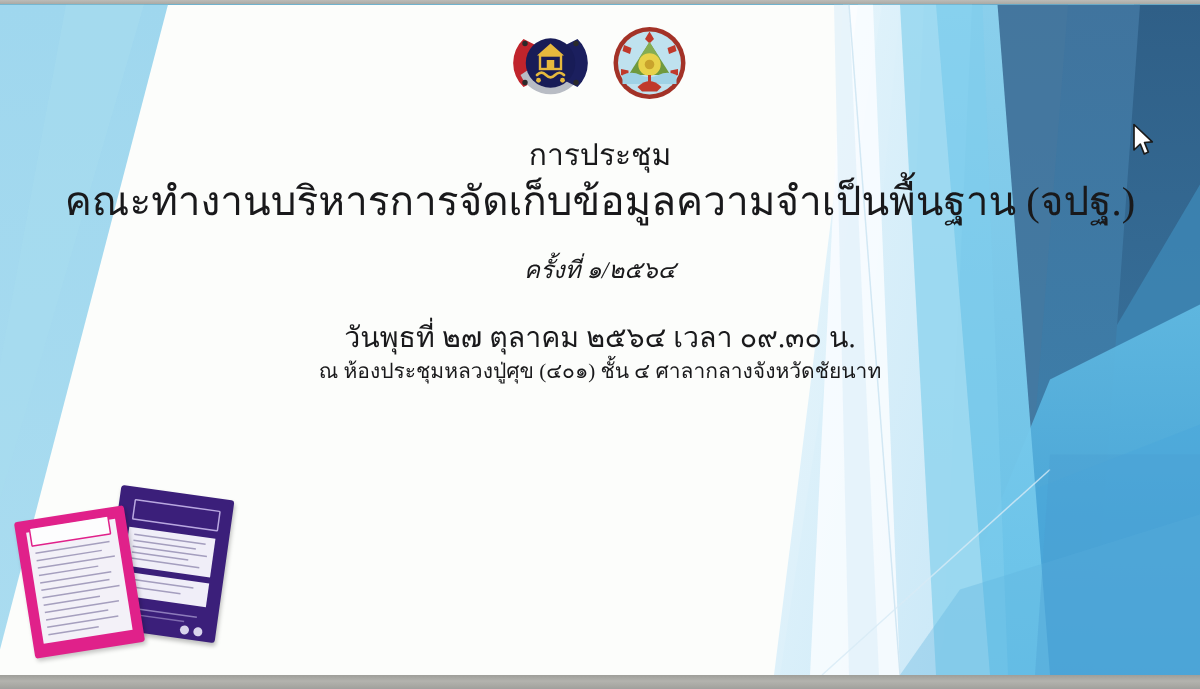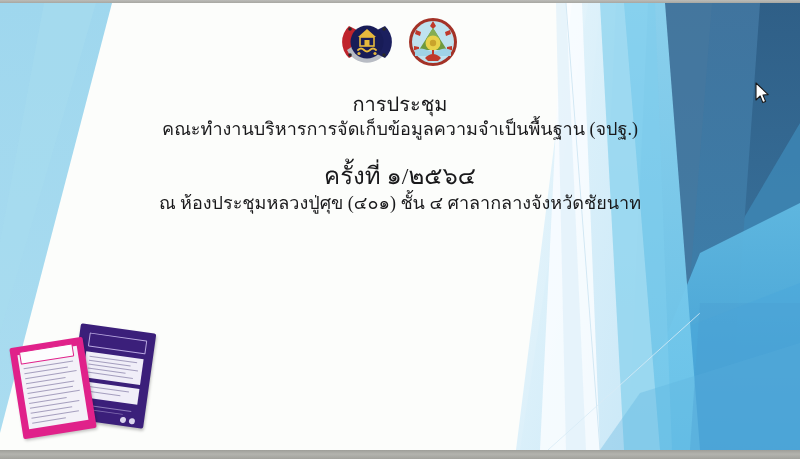--- a/index.html
+++ b/index.html
@@ -85,25 +85,25 @@
     color: #1b1b1b;
   }
   .tline {
     font-family: "Liberation Serif", "DejaVu Serif", serif;
     font-weight: 400;
     line-height: 1.18;
     white-space: nowrap;
     color: #19191b;
   }
   .t-head   { font-size: 20px; margin-bottom: 2px; }
-  .t-main   { font-size: 18px; margin-bottom: 1px; }
+  .t-main   { font-size: 27px; margin-bottom: 1px; }
   .t-sub    { font-size: 21px; margin-bottom: 1px; }
-  .t-round  { font-size: 24px; margin-top: 22px; }
+  .t-round  { font-size: 16px; margin-top: 22px; font-style: italic; }
   .t-when   { font-size: 19px; margin-top: 24px; }
-  .t-where  { font-size: 18px; margin-top: 3px; }
+  .t-where  { font-size: 14px; margin-top: 3px; }
 
   
   #booklets {
     position: absolute;
     left: 12px;
     bottom: 12px;
     width: 160px;
     height: 120px;
     z-index: 5;
   }
@@ -297,20 +297,21 @@
           <path d="M26 34 l0 9" stroke="#c0392b" stroke-width="2"></path>
         </svg>
       </span>
 
     </div>
 
     <div id="text-block">
       <div class="tline t-head">การประชุม</div>
       <div class="tline t-main">คณะทำงานบริหารการจัดเก็บข้อมูลความจำเป็นพื้นฐาน (จปฐ.)</div>
       <div class="tline t-round">ครั้งที่ ๑/๒๕๖๔</div>
+      <div class="tline t-when">วันพุธที่ ๒๗ ตุลาคม ๒๕๖๔ เวลา ๐๙.๓๐ น.</div>
       <div class="tline t-where">ณ ห้องประชุมหลวงปู่ศุข (๔๐๑) ชั้น ๔ ศาลากลางจังหวัดชัยนาท</div>
     </div>
 
     <div id="booklets">
 
       <div class="booklet" id="booklet-purple">
         <div class="cap"></div>
         <div class="band b1">
           <div class="ruleline" style="left:4px;top:4px;width:48px;"></div>
           <div class="ruleline" style="left:4px;top:8px;width:42px;"></div>

